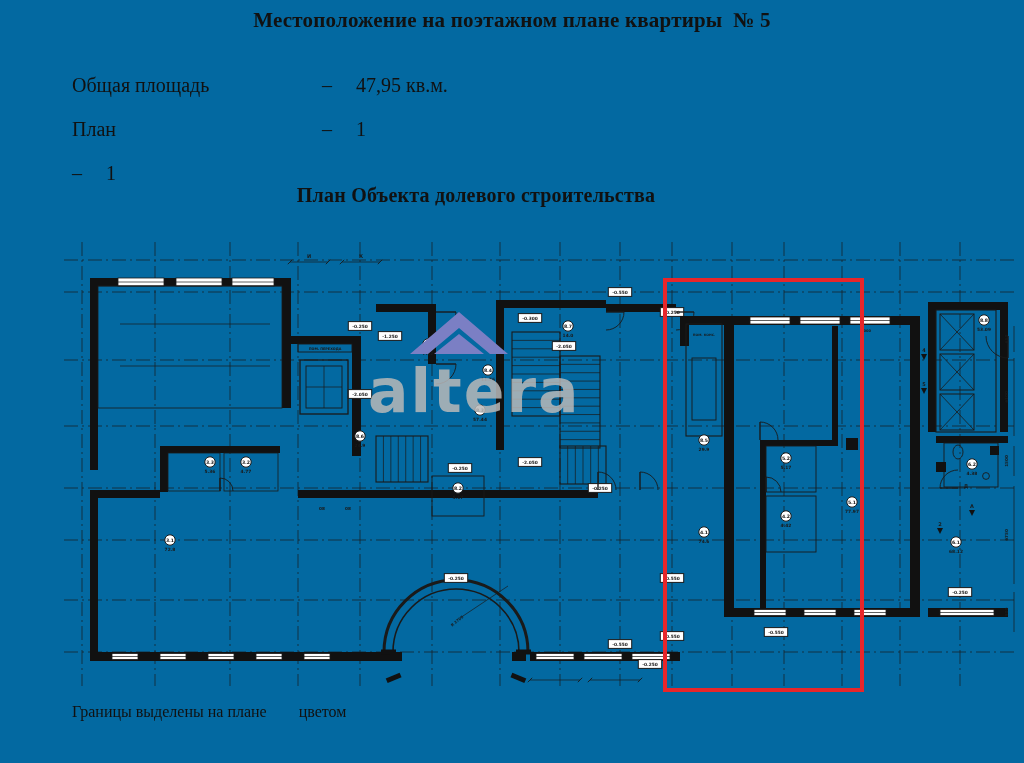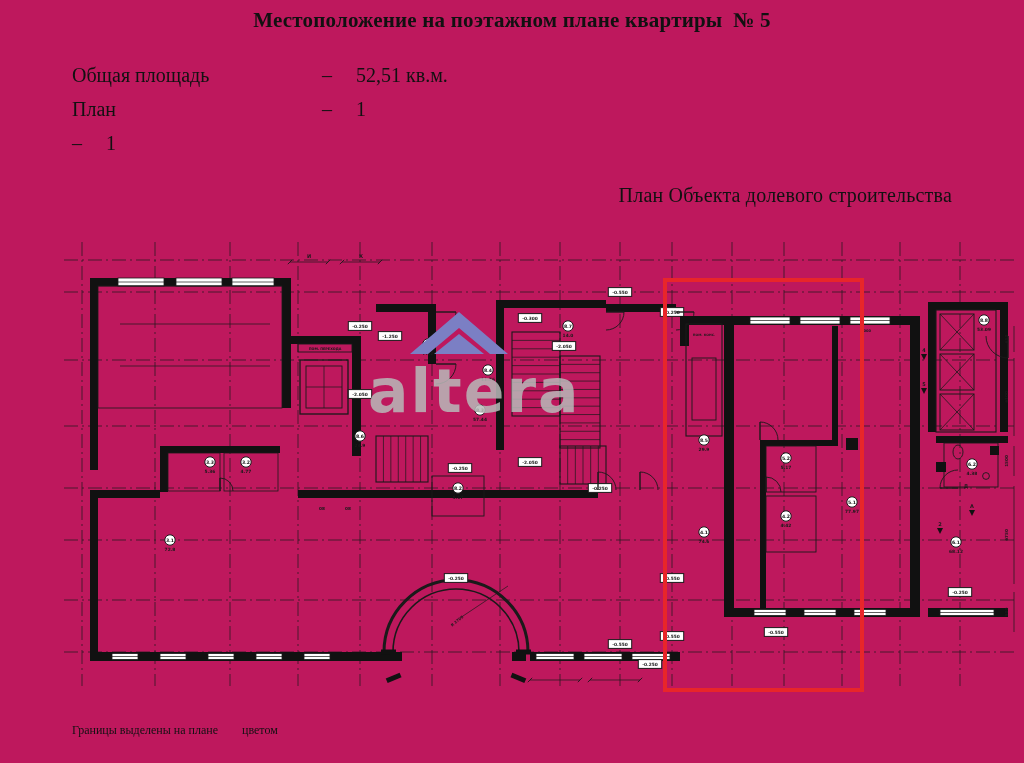--- a/index.html
+++ b/index.html
@@ -1,38 +1,38 @@
 <!DOCTYPE html>
 <html><head>
 <meta charset="utf-8">
 <style>
   html,body{margin:0;padding:0;}
   body{
     width:1024px;height:763px;background:#ffffff;
     font-family:"Liberation Serif", serif;
     color:#111;overflow:hidden;position:relative;
   }
-  .page{position:relative;width:1024px;height:763px;background:#be185d;}
+  .page{position:relative;width:1024px;height:763px;background:#0369a1;}
 
   
   .title{
     position:absolute;left:0;top:8px;width:1024px;text-align:center;
     font-size:21px;font-weight:bold;letter-spacing:.2px;white-space:pre;
   }
   .subtitle{
-    position:absolute;left:0;top:184px;width:952px;text-align:right;
-    font-size:20px;font-weight:normal;letter-spacing:.2px;
+    position:absolute;left:0;top:184px;width:952px;text-align:center;
+    font-size:20px;font-weight:bold;letter-spacing:.2px;
   }
   .caption{
-    position:absolute;left:72px;top:723px;font-size:12px;white-space:pre;
+    position:absolute;left:72px;top:703px;font-size:16px;white-space:pre;
   }
 
   
   .info{position:absolute;left:72px;top:58px;font-size:20px;line-height:34px;}
-  .info-row{display:flex;align-items:baseline;}
+  .info-row{display:flex;align-items:baseline;margin-top:10px;}
   .info-label{width:250px;}
   .info-dash{width:34px;}
   .info-val{}
 
   
   .plan{position:absolute;left:60px;top:240px;width:960px;height:450px;}
   .plan svg{display:block;}
 
   
   .wm{position:absolute;left:0;top:0;width:1024px;height:763px;pointer-events:none;}
@@ -48,21 +48,21 @@
 <body>
 
 <div class="page">
 
   <div class="title">Местоположение на поэтажном плане квартиры  № 5</div>
 
   <div class="info">
     <div class="info-row">
       <span class="info-label">Общая площадь</span>
       <span class="info-dash">–</span>
-      <span class="info-val">52,51 кв.м.</span>
+      <span class="info-val">47,95 кв.м.</span>
     </div>
     <div class="info-row">
       <span class="info-label">План</span>
       <span class="info-dash">–</span>
       <span class="info-val">1</span>
     </div>
     <div class="info-row">
       <span class="info-dash">–</span>
       <span class="info-val">1</span>
     </div>

